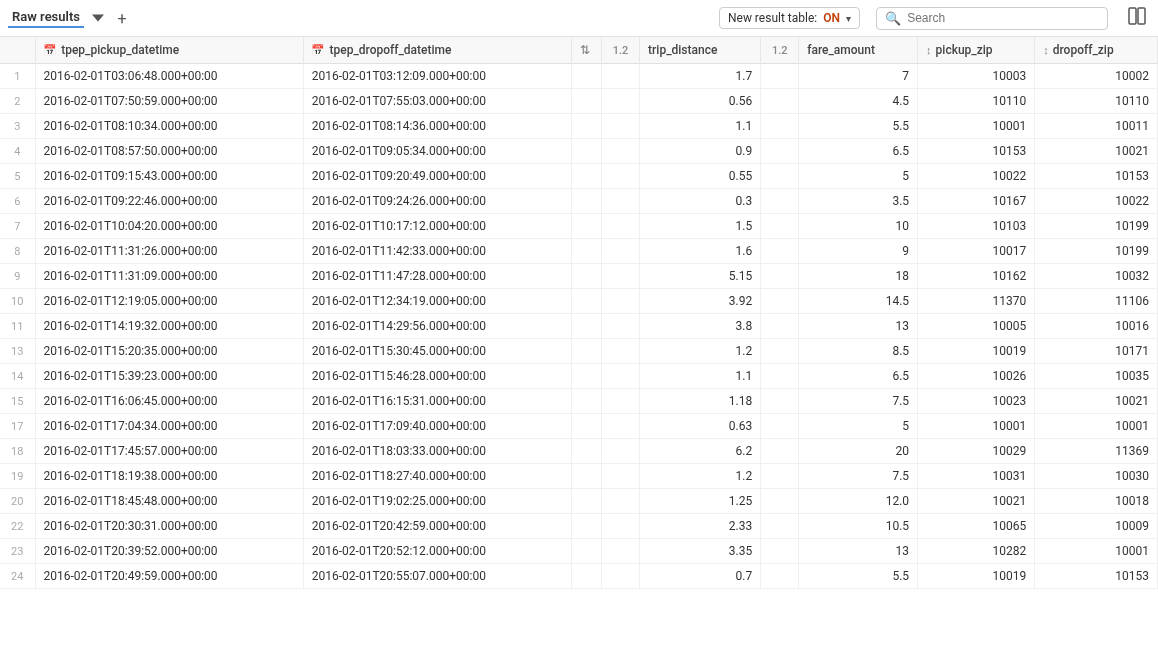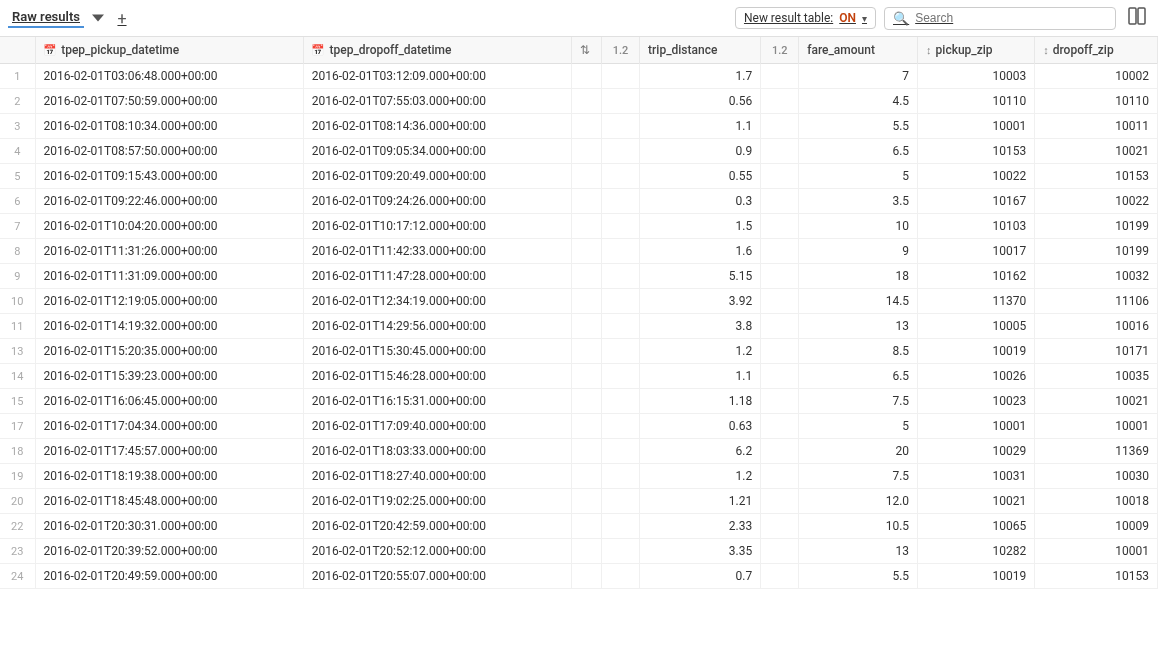--- a/index.html
+++ b/index.html
@@ -13,21 +13,20 @@
       overflow: hidden;
     }
     .top-bar {
       display: flex;
       align-items: center;
       justify-content: space-between;
       height: 37px;
       border-bottom: 1px solid #e0e0e0;
       padding: 0 8px;
       background: #fff;
-      text-decoration: underline;
     }
     .top-bar-left {
       display: flex;
       align-items: center;
       gap: 8px;
     }
     .tab-label {
       font-weight: 600;
       font-size: 13px;
       color: #333;
@@ -49,21 +48,21 @@
       width: 20px;
       height: 20px;
       cursor: pointer;
       color: #555;
       font-size: 16px;
       border-radius: 3px;
     }
     .top-bar-right {
       display: flex;
       align-items: center;
-      gap: 8px;
+      gap: 16px;
     }
     .new-result-toggle {
       display: flex;
       align-items: center;
       gap: 6px;
       font-size: 12px;
       color: #333;
       border: 1px solid #ccc;
       border-radius: 4px;
       padding: 3px 8px;
@@ -448,21 +447,21 @@
     <td class="numeric">7.5</td>
     <td class="numeric">10031</td>
     <td class="numeric">10030</td>
   </tr>
         <tr>
     <td class="row-num">20</td>
     <td>2016-02-01T18:45:48.000+00:00</td>
     <td>2016-02-01T19:02:25.000+00:00</td>
     <td></td>
     <td></td>
-    <td class="numeric">1.21</td>
+    <td class="numeric">1.25</td>
     <td></td>
     <td class="numeric">12.0</td>
     <td class="numeric">10021</td>
     <td class="numeric">10018</td>
   </tr>
         <tr>
     <td class="row-num">22</td>
     <td>2016-02-01T20:30:31.000+00:00</td>
     <td>2016-02-01T20:42:59.000+00:00</td>
     <td></td>

